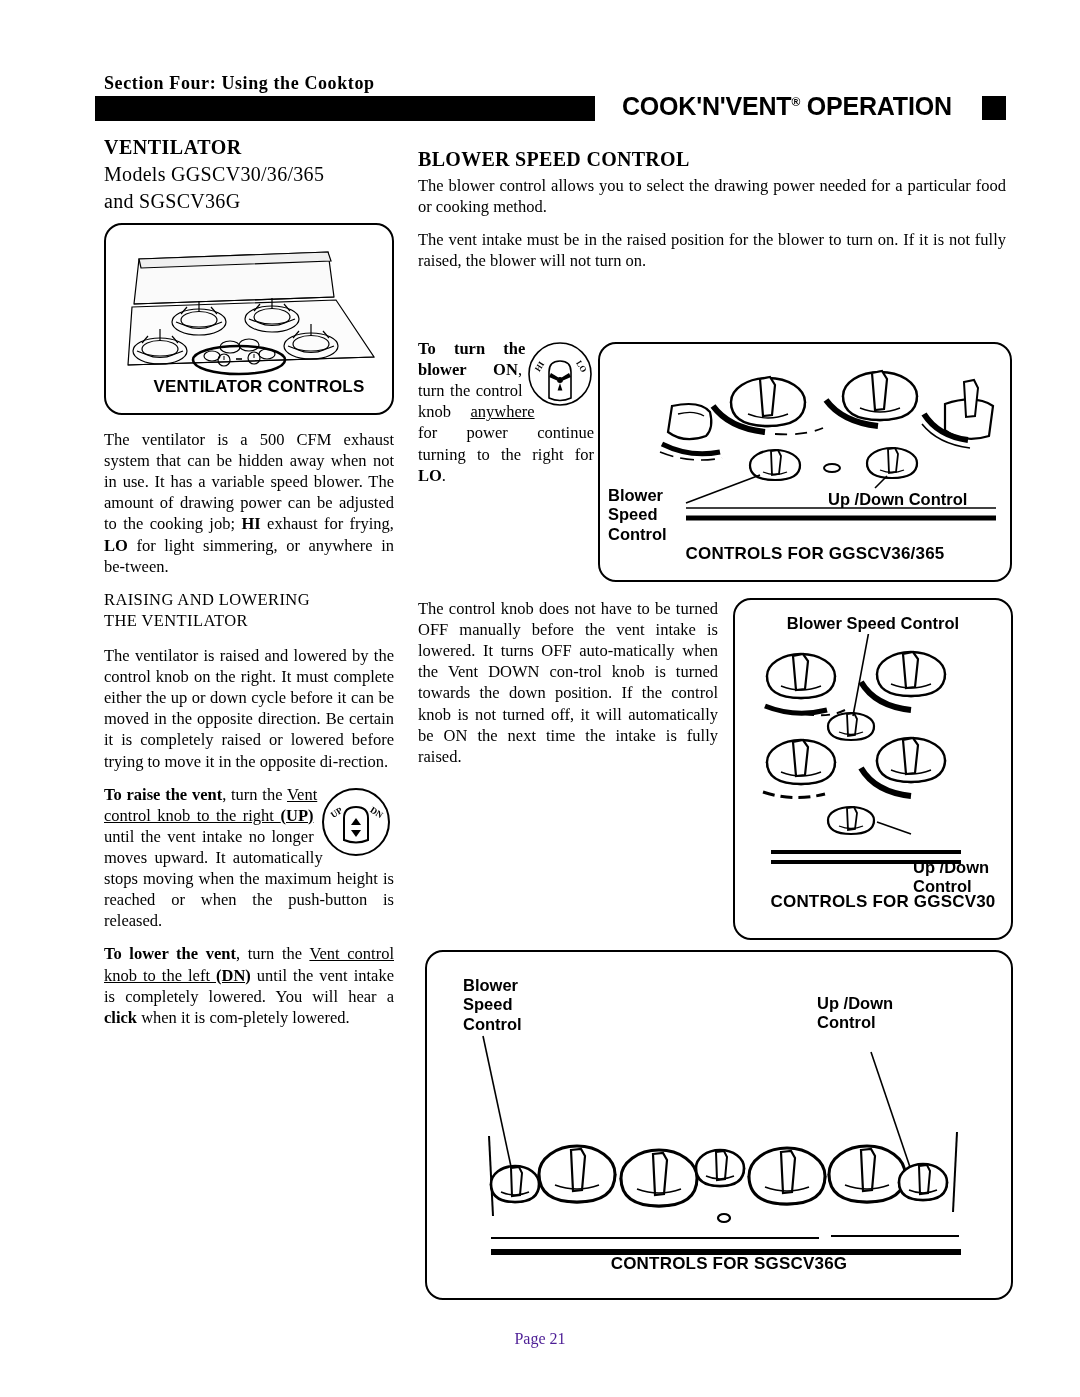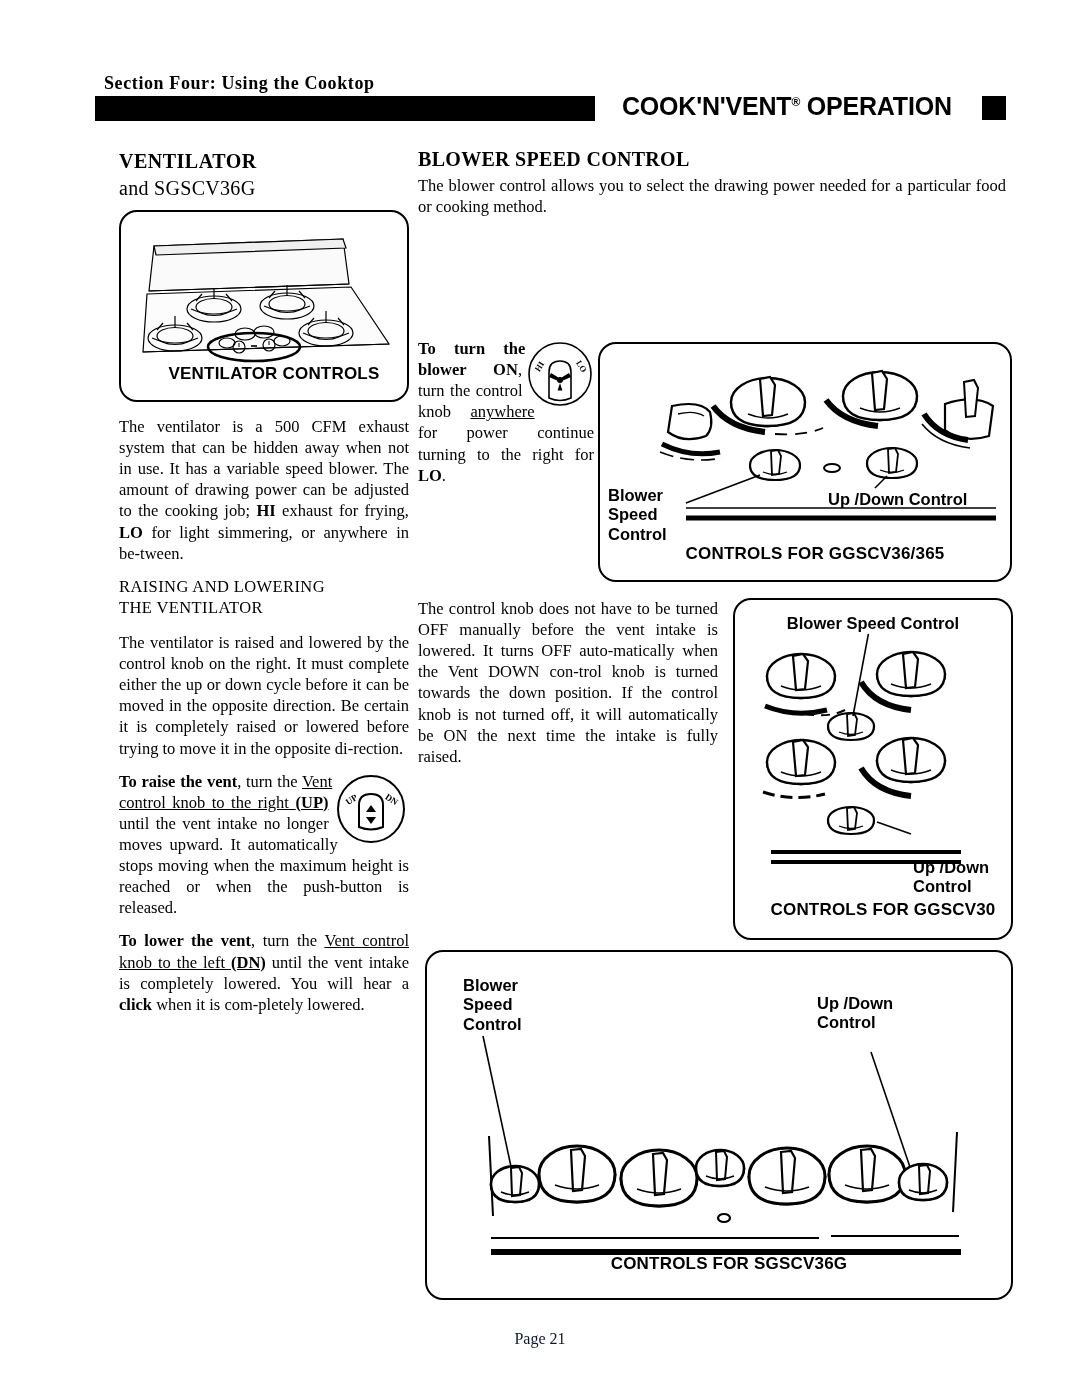--- a/index.html
+++ b/index.html
@@ -59,23 +59,22 @@
     top: 96px;
     width: 24px;
     height: 24px;
     background: #000;
   }
 
   
   .col-left {
     position: absolute;
     left: 104px;
-    top: 148px;
+    top: 134px;
     width: 290px;
-    margin-left: 15px;
   }
   .col-right {
     position: absolute;
     left: 418px;
     top: 148px;
     width: 588px;
   }
 
   h2.head {
     font-family: "Liberation Serif", serif;
@@ -144,38 +143,39 @@
     shape-outside: circle(50%);
     margin: 0 0 0 6px;
   }
   .footer {
     position: absolute;
     left: 0; right: 0;
     top: 1330px;
     text-align: center;
     font-family: "Liberation Serif", serif;
     font-size: 16px;
-    color: #0f172a;
+    color: #4c1d95;
   }
   svg { display: block; }
 </style>
 </head>
 <body>
 
 <div class="page">
 
   <div class="section-label">Section Four: Using the Cooktop</div>
   <div class="header-bar"></div>
   <div class="header-title"><span>COOK'N'VENT</span><sup>®</sup><span> OPERATION</span></div>
   <div class="header-square"></div>
 
   <div class="col-left">
 
     <div class="vent-head">
       <span class="l1">VENTILATOR</span>
+      <span class="l2">Models  GGSCV30/36/365</span>
       <span class="l3">and SGSCV36G</span>
     </div>
 
     <div class="box" style="left:0; top:0; position:relative; width:290px; height:192px; margin-bottom:14px;">
       <svg width="286" height="160" viewBox="0 0 286 160" style="position:absolute;left:0;top:4px;">
         <g fill="none" stroke="#000" stroke-width="1.2">
 
           <path d="M33 30 L222 23 L228 68 L28 75 Z" fill="#fafafa"></path>
           <path d="M33 30 L222 23 L225 32 L35 39 Z" fill="#f0f0f0"></path>
           <path d="M28 75 L228 68"></path>
@@ -246,20 +246,21 @@
       </span>
       <b>To raise the vent</b>, turn the <span class="u">Vent control knob to the right <b>(UP)</b></span> until the vent intake no longer moves upward. It automatically stops moving when the maximum height is reached or when the push-button is released.
     </p>
 
     <p class="body"><b>To lower the vent</b>, turn the <span class="u">Vent control knob to the left <b>(DN)</b></span> until the vent intake is completely lowered. You will hear a <b>click</b> when it is com‑pletely lowered.</p>
   </div>
 
   <div class="col-right">
     <h2 class="head">BLOWER SPEED CONTROL</h2>
     <p class="body" style="margin-top:4px;">The blower control allows you to select the drawing power needed for a particular food or cooking method.</p>
+    <p class="body">The vent intake must be in the raised position for the blower to turn on. If it is not fully raised, the blower will not turn on.</p>
   </div>
 
   <div style="position:absolute; left:418px; top:338px; width:176px;">
     <p class="body" style="text-align:justify; margin:0;">
       <span style="float:right; shape-outside: circle(50%); margin-left:4px;">
         <svg width="68" height="72" viewBox="0 0 68 72">
           <circle cx="34" cy="36" r="31" fill="#fff" stroke="#000" stroke-width="1.6"></circle>
           <path d="M23 60 L23 34 q0 -11 11 -11 q11 0 11 11 L45 60 q-11 5 -22 0 Z" fill="#fff" stroke="#000" stroke-width="1.6"></path>
           <text x="16" y="30" font-family="Liberation Serif, serif" font-size="8.5" font-weight="bold" text-anchor="middle" transform="rotate(-58 16 30)">HI</text>
           <text x="53" y="30" font-family="Liberation Serif, serif" font-size="8.5" font-weight="bold" text-anchor="middle" transform="rotate(58 53 30)">LO</text>
@@ -374,21 +375,21 @@
 
         <path d="M136 -14 L118 82" stroke-width="1.6" fill="none"></path>
         <path d="M142 188 L176 200" stroke-width="1.6" fill="none"></path>
 
         <path d="M36 218 L226 218" stroke-width="4" fill="none"></path>
         <path d="M36 228 L226 228" stroke-width="4" fill="none"></path>
       </g>
     </svg>
     <div class="callout" style="left:178px; top:258px;">Up /Down
 Control</div>
-    <div class="box-caption" style="bottom:18px;">CONTROLS FOR GGSCV30</div>
+    <div class="box-caption" style="bottom:26px;">CONTROLS FOR GGSCV30</div>
   </div>
 
   <div class="box" style="left:425px; top:950px; width:588px; height:350px;">
     <div class="callout" style="left:36px; top:24px;">Blower
 Speed
 Control</div>
     <div class="callout" style="left:390px; top:42px;">Up /Down
 Control</div>
     <svg width="584" height="270" viewBox="0 0 584 270" style="position:absolute;left:0;top:34px;">
       <g stroke="#000" fill="#fff">

